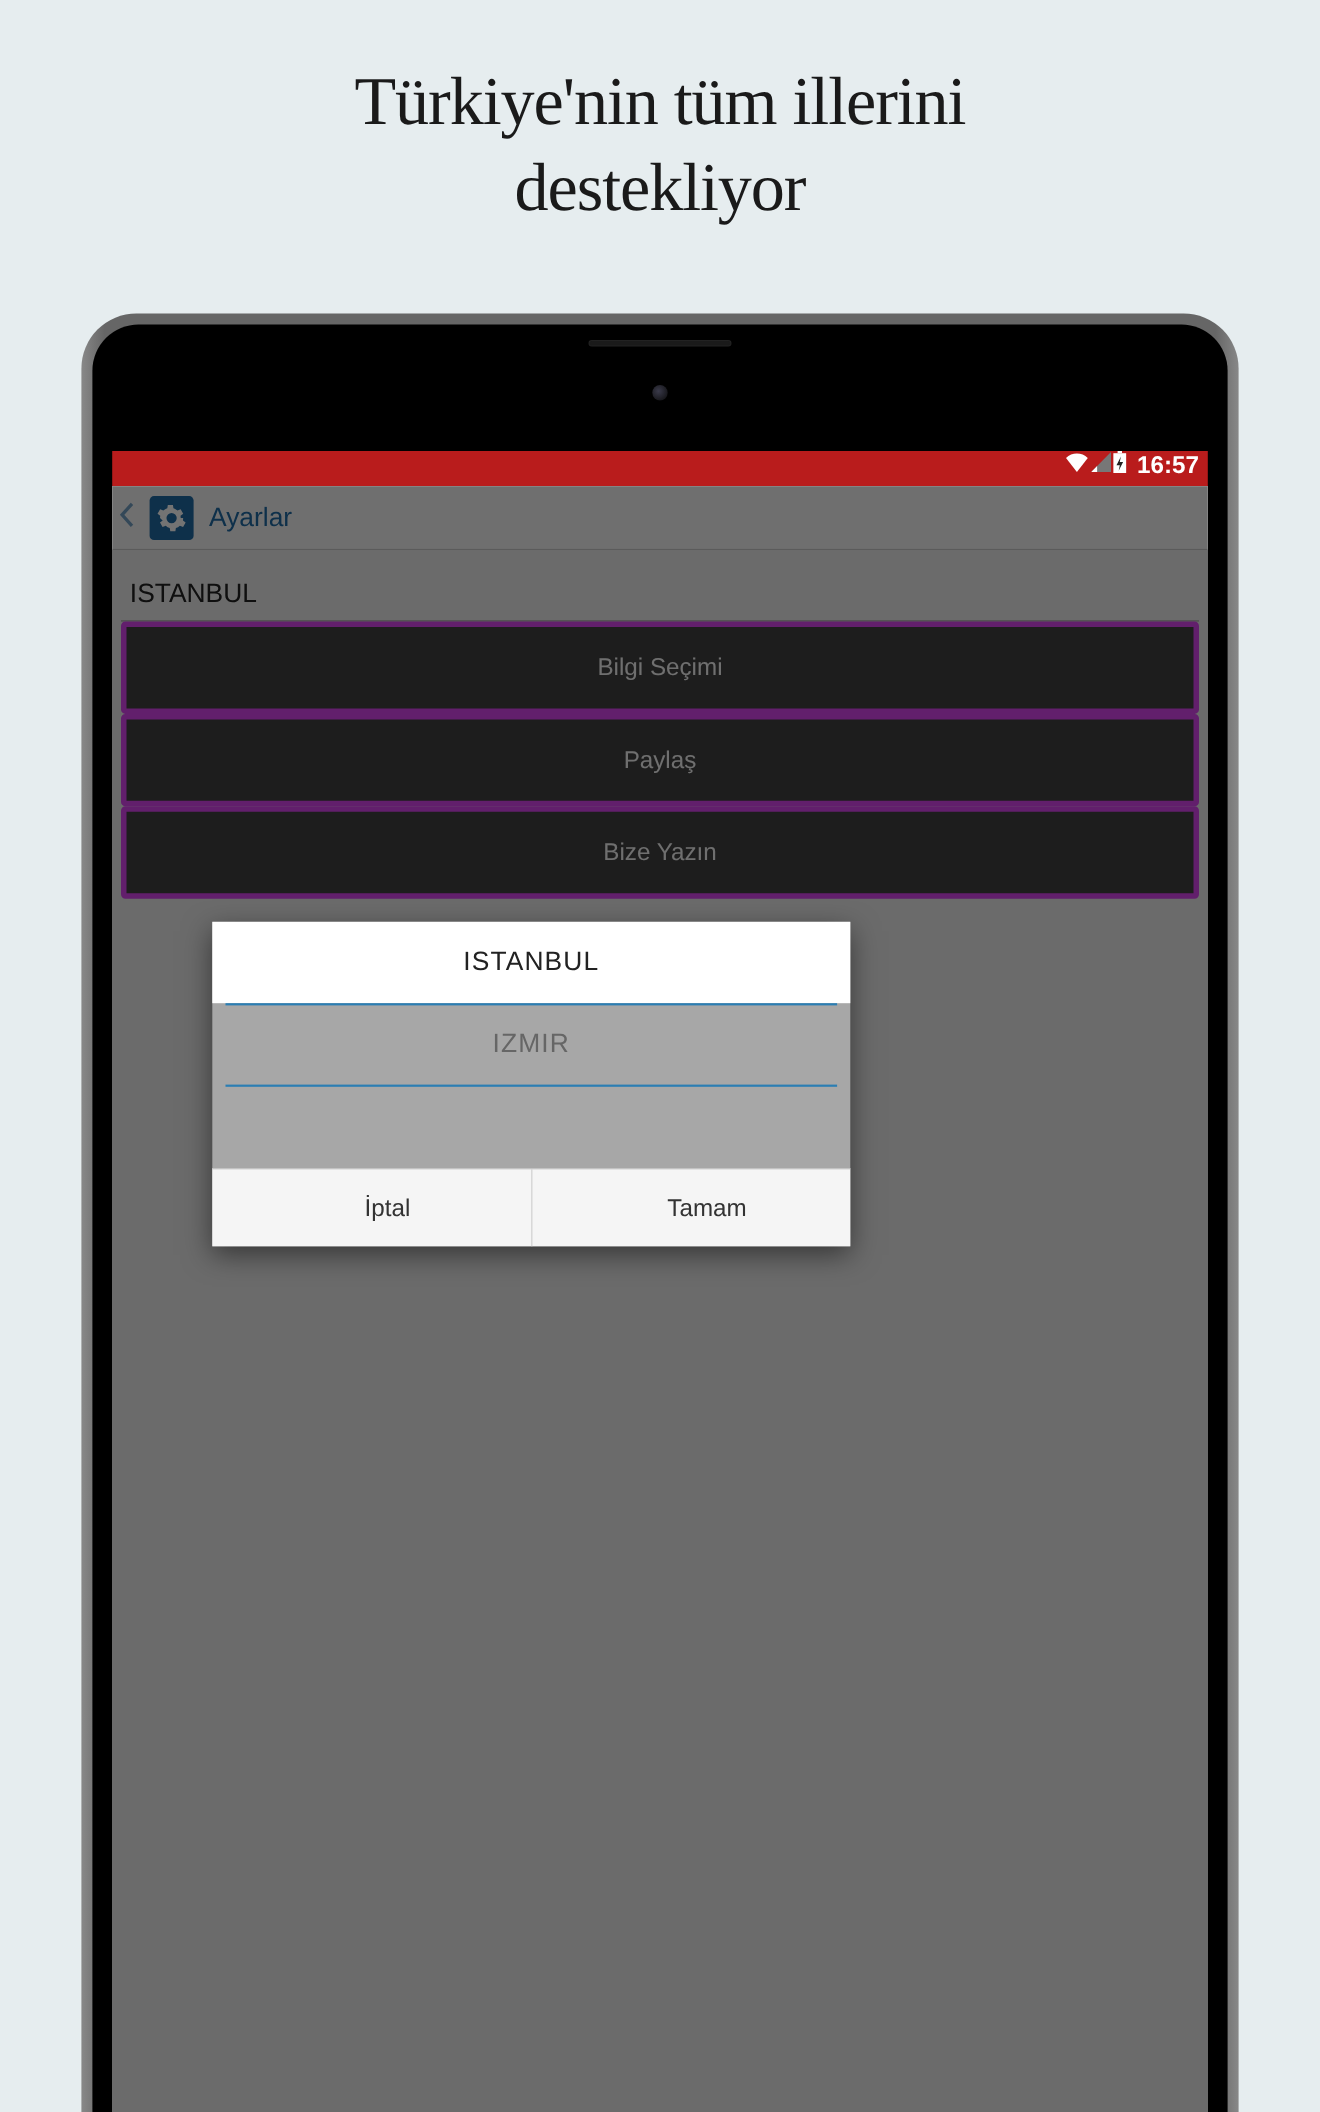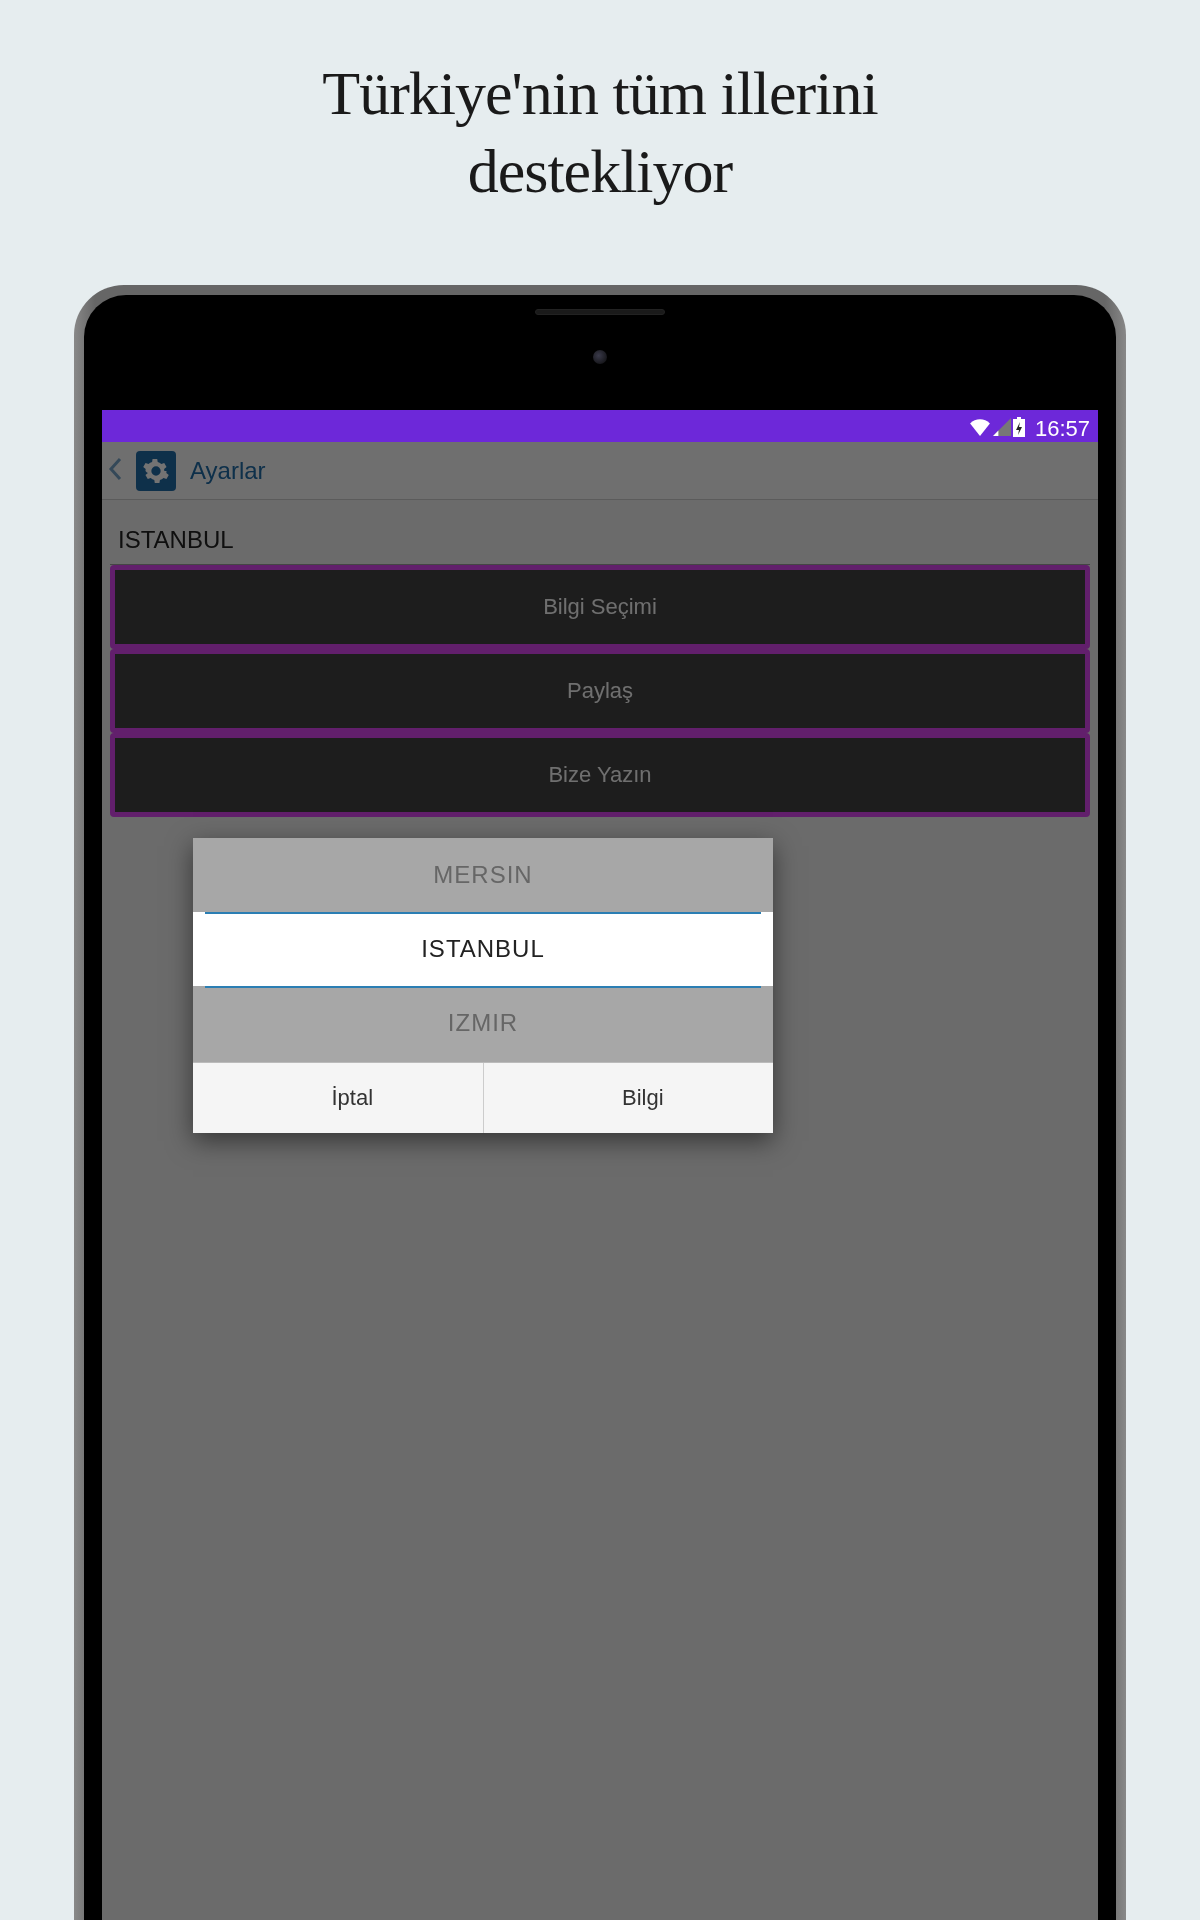--- a/index.html
+++ b/index.html
@@ -63,28 +63,29 @@
     position: absolute;
     top: 115px;
     left: 18px;
     right: 18px;
     bottom: 0;
     background: #000;
   }
   
   .status-bar {
     height: 32px;
-    background: #6d28d9;
+    background: #b91c1c;
     display: flex;
     justify-content: flex-end;
-    align-items: flex-end;
+    align-items: flex-start;
     gap: 4px;
     padding-right: 8px;
     color: #fff;
     font-size: 20px;
+    font-weight: bold;
   }
   .status-bar .time { font-family: Arial; font-size: 22px; margin-left: 6px;}
   .status-icons { display:flex; align-items:center; gap:2px;}
   .app-area {
     position: absolute;
     top: 32px;
     left: 0; right: 0; bottom: 0;
     background: #eeeeee;
   }
   
@@ -243,28 +244,27 @@
           <div class="city-field">ISTANBUL</div>
           <div class="big-button">Bilgi Seçimi</div>
           <div class="big-button">Paylaş</div>
           <div class="big-button">Bize Yazın</div>
         </div>
 
         <div class="dim"></div>
 
         <div class="dialog">
           <div class="picker">
-            <div class="picker-row">MERSIN</div>
             <div class="picker-line" style="top:74px"></div>
             <div class="picker-row selected">ISTANBUL</div>
             <div class="picker-line" style="top:148px"></div>
             <div class="picker-row">IZMIR</div>
           </div>
           <div class="dialog-buttons">
             <div>İptal</div>
-            <div>Bilgi</div>
+            <div>Tamam</div>
           </div>
         </div>
 
       </div>
     </div>
   </div>
 </div>
 
 </body></html>

